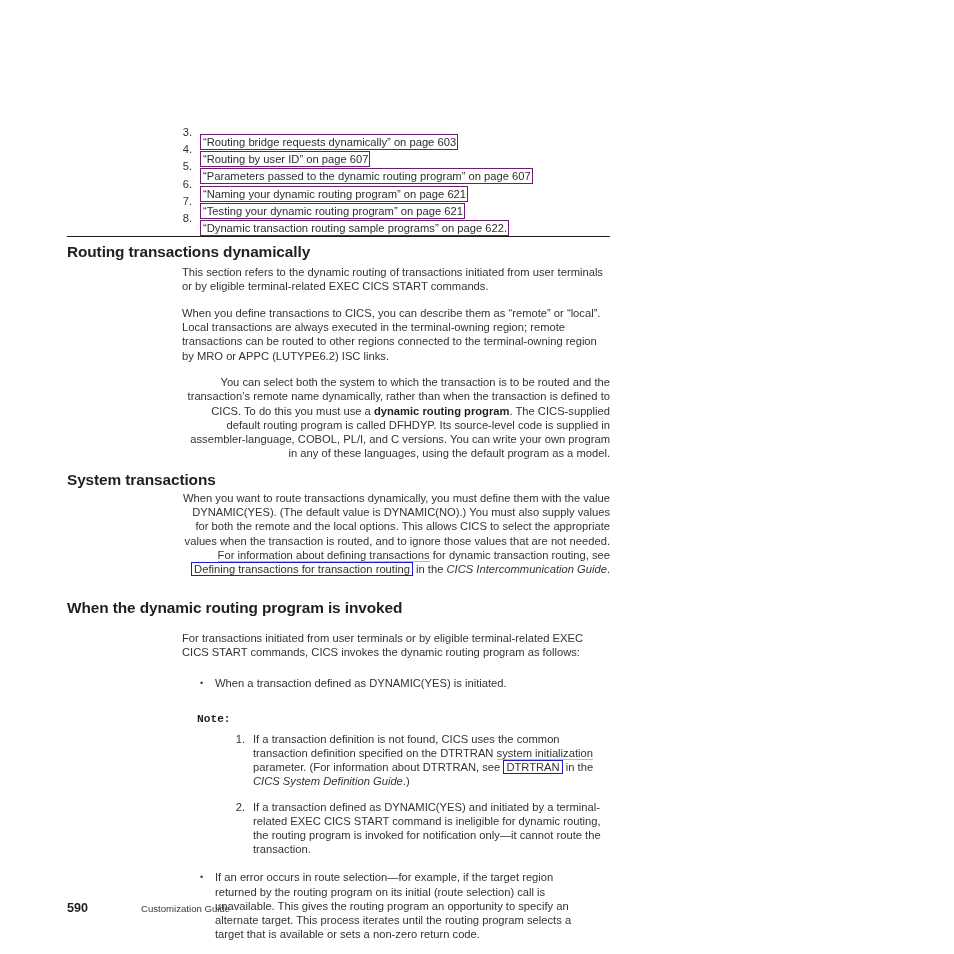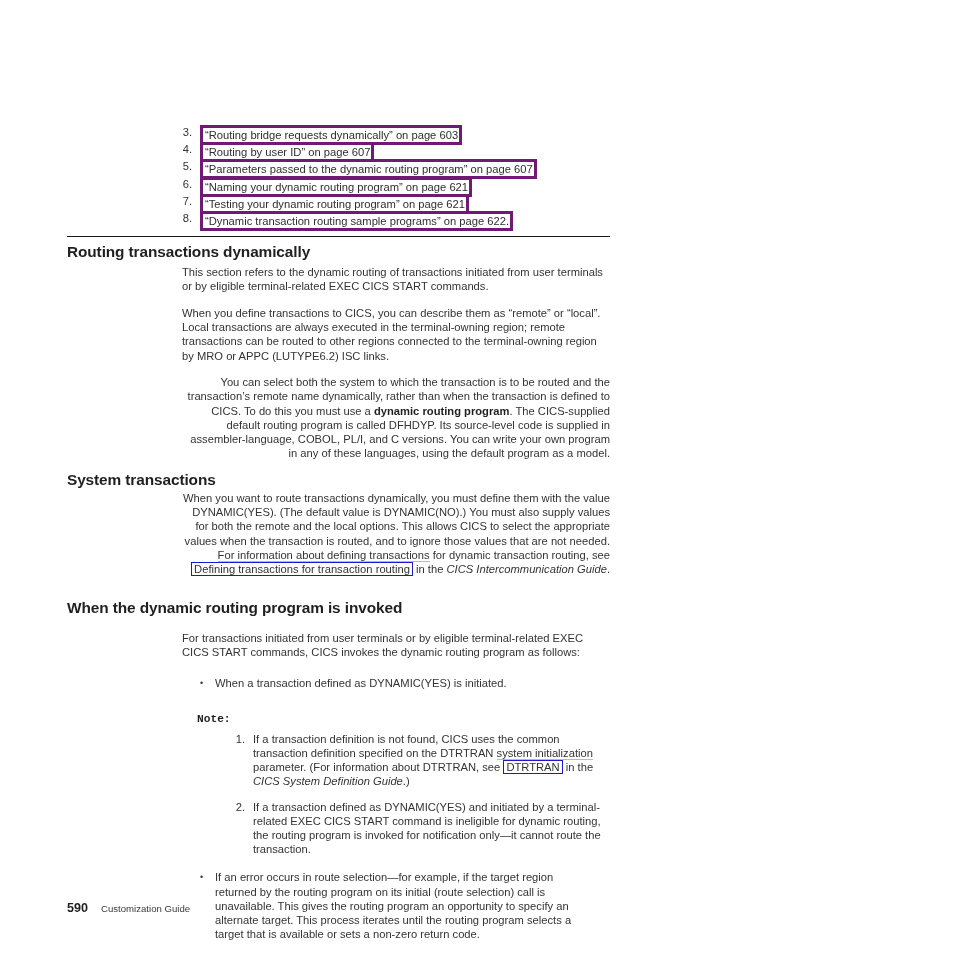--- a/index.html
+++ b/index.html
@@ -40,28 +40,28 @@
   }
   .xref-num {
     width: 24px;
     text-align: right;
     flex: 0 0 24px;
     font-size: 11.2px;
     color: #333333;
     padding-right: 8px;
   }
   .xref-link {
-    border: 3px solid #701a75;
+    border: 1px solid #701a75;
     padding: 0px 1px 0px 2px;
     line-height: 14px;
     font-size: 11.2px;
     color: #2e2e2e;
     white-space: nowrap;
     display: inline-block;
-    margin-top: 1px;
+    margin-top: 10px;
   }
 
   
   .rule {
     position: absolute;
     left: 67px;
     width: 543px;
     height: 1px;
     background: #1a1a1a;
   }
@@ -152,20 +152,21 @@
     text-align: right;
   }
 
   
   .footer {
     position: absolute;
     left: 67px;
     top: 901px;
     display: flex;
     align-items: baseline;
+    gap: 40px;
   }
   .footer .pageno {
     font-weight: bold;
     font-size: 12.6px;
     color: #1f1f1f;
     margin-right: 13px;
   }
   .footer .doctitle {
     font-size: 9.6px;
     color: #3a3a3a;

